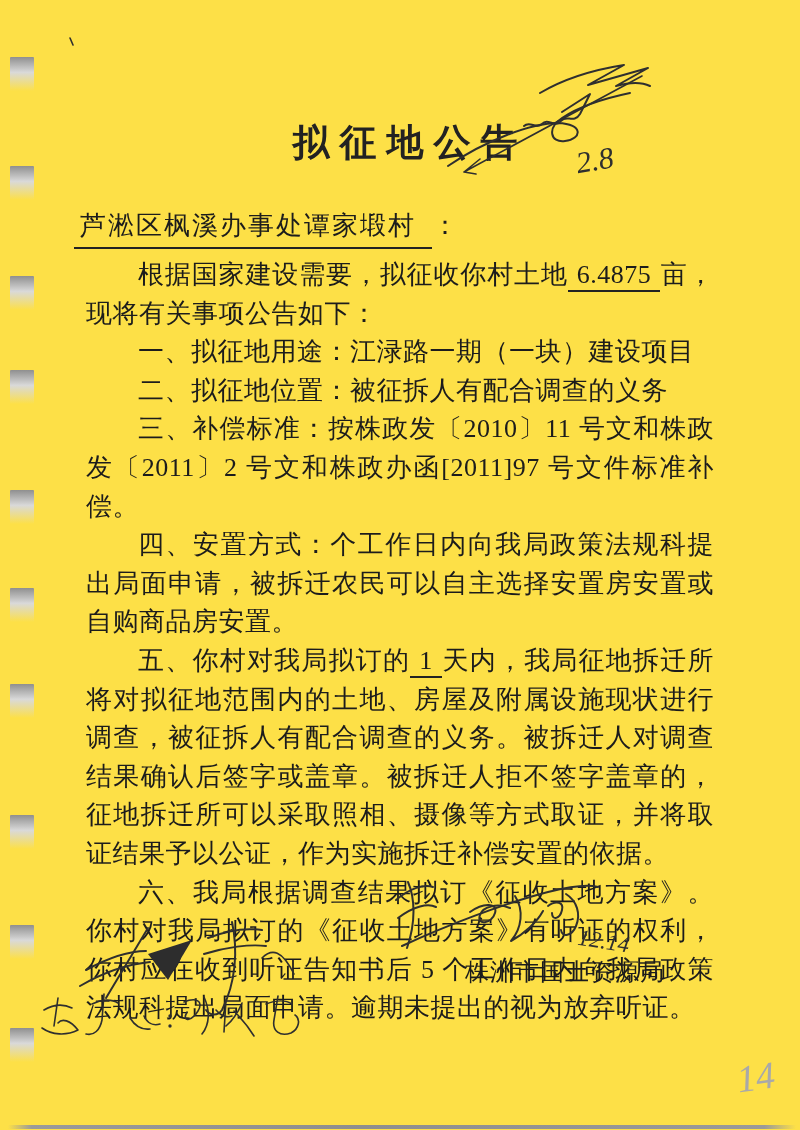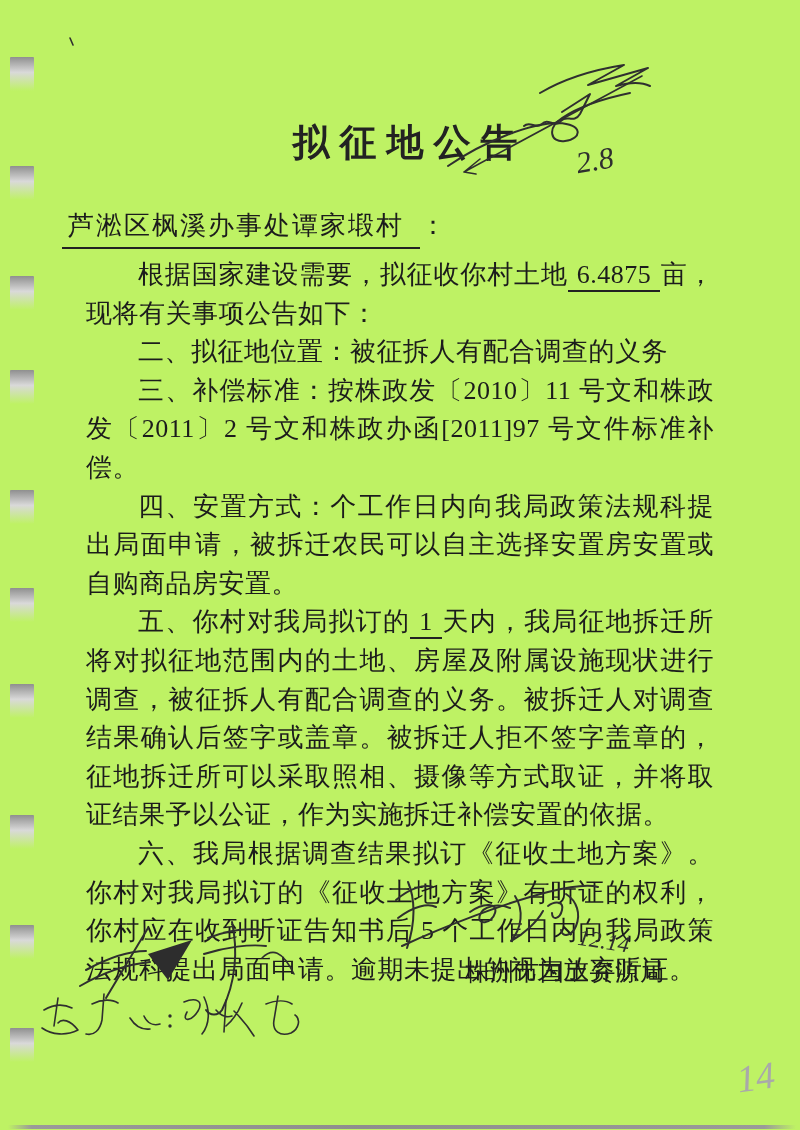--- a/index.html
+++ b/index.html
@@ -1,19 +1,19 @@
 <!DOCTYPE html>
 <html><head>
 <meta charset="utf-8">
 <style>
   html,body{margin:0;padding:0;background:#e8e8e8;}
   .page{
     position:relative;
     width:800px;height:1130px;
-    background:#bef264;
+    background:#fde047;
     overflow:hidden;
     font-family:"Liberation Serif","DejaVu Serif",serif;
     color:#1c1c1c;
     margin:0 auto;
   }
   
   .binder-mark{
     position:absolute;left:10px;width:24px;height:34px;
     background:linear-gradient(180deg,#8f8f8f 0,#adadad 18%,#d9d9d9 45%,rgba(245,245,245,0) 100%);
     border-radius:1px;
@@ -23,21 +23,21 @@
     background:linear-gradient(90deg,rgba(150,150,150,0) 0%,#9a9a9a 3%,#8e8e8e 45%,#9a9a9a 96%,rgba(150,150,150,0) 100%);
   }
   .doc-title{
     position:absolute;top:118px;left:0;width:100%;
     text-align:center;
     font-size:37px;font-weight:600;
     letter-spacing:10px;padding-left:10px;
     color:#222;
   }
   .addressee-line{
-    position:absolute;top:208px;left:62px;
+    position:absolute;top:208px;left:74px;
     font-size:26px;letter-spacing:2px;
   }
   .addressee-name{
     border-bottom:2px solid #222;
     padding:0 16px 4px 6px;
     display:inline-block;
   }
   .body-text{
     position:absolute;top:256px;left:86px;width:628px;
     font-size:26px;line-height:38.6px;letter-spacing:0.5px;
@@ -83,20 +83,21 @@
   <div class="binder-mark" style="top:1028px"></div>
 
   <div class="doc-title">拟征地公告</div>
 
   <div class="addressee-line">
     <span class="addressee-name">芦淞区枫溪办事处谭家塅村</span><span>：</span>
   </div>
 
   <div class="body-text">
     <p class="para"><span>根据国家建设需要，拟征收你村土地</span><span class="uval">6.4875</span><span>亩，现将有关事项公告如下：</span></p>
+    <p class="para">一、拟征地用途：江渌路一期（一块）建设项目</p>
     <p class="para">二、拟征地位置：被征拆人有配合调查的义务</p>
     <p class="para">三、补偿标准：按株政发〔2010〕11 号文和株政发〔2011〕2 号文和株政办函[2011]97 号文件标准补偿。</p>
     <p class="para">四、安置方式：个工作日内向我局政策法规科提出局面申请，被拆迁农民可以自主选择安置房安置或自购商品房安置。</p>
     <p class="para"><span>五、你村对我局拟订的</span><span class="uval">1</span><span>天内，我局征地拆迁所将对拟征地范围内的土地、房屋及附属设施现状进行调查，被征拆人有配合调查的义务。被拆迁人对调查结果确认后签字或盖章。被拆迁人拒不签字盖章的，征地拆迁所可以采取照相、摄像等方式取证，并将取证结果予以公证，作为实施拆迁补偿安置的依据。</span></p>
     <p class="para">六、我局根据调查结果拟订《征收土地方案》。你村对我局拟订的《征收土地方案》有听证的权利，你村应在收到听证告知书后 5 个工作日内向我局政策法规科提出局面申请。逾期未提出的视为放弃听证。</p>
   </div>
 
   <div class="closing">
     <div>株洲市国土资源局</div>
   </div>

